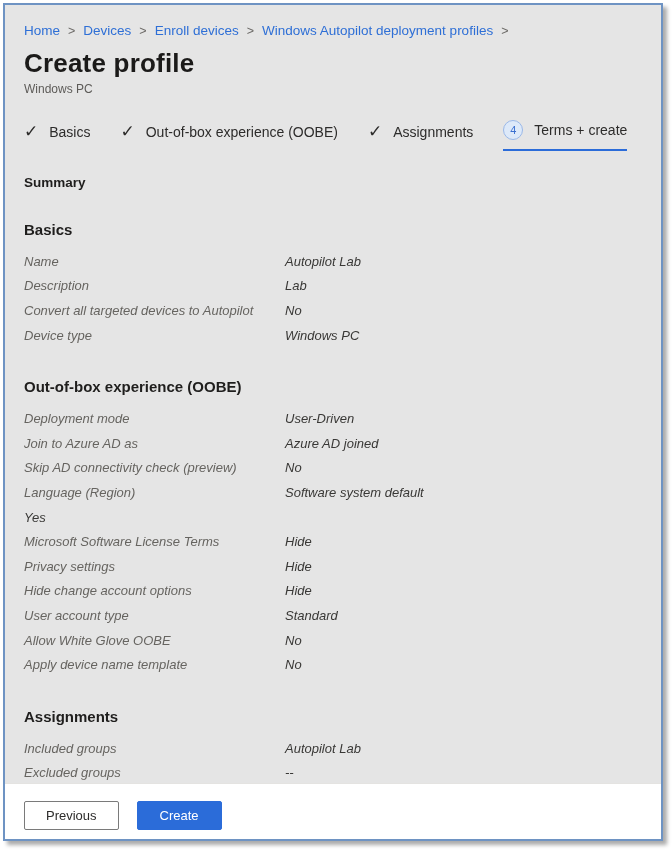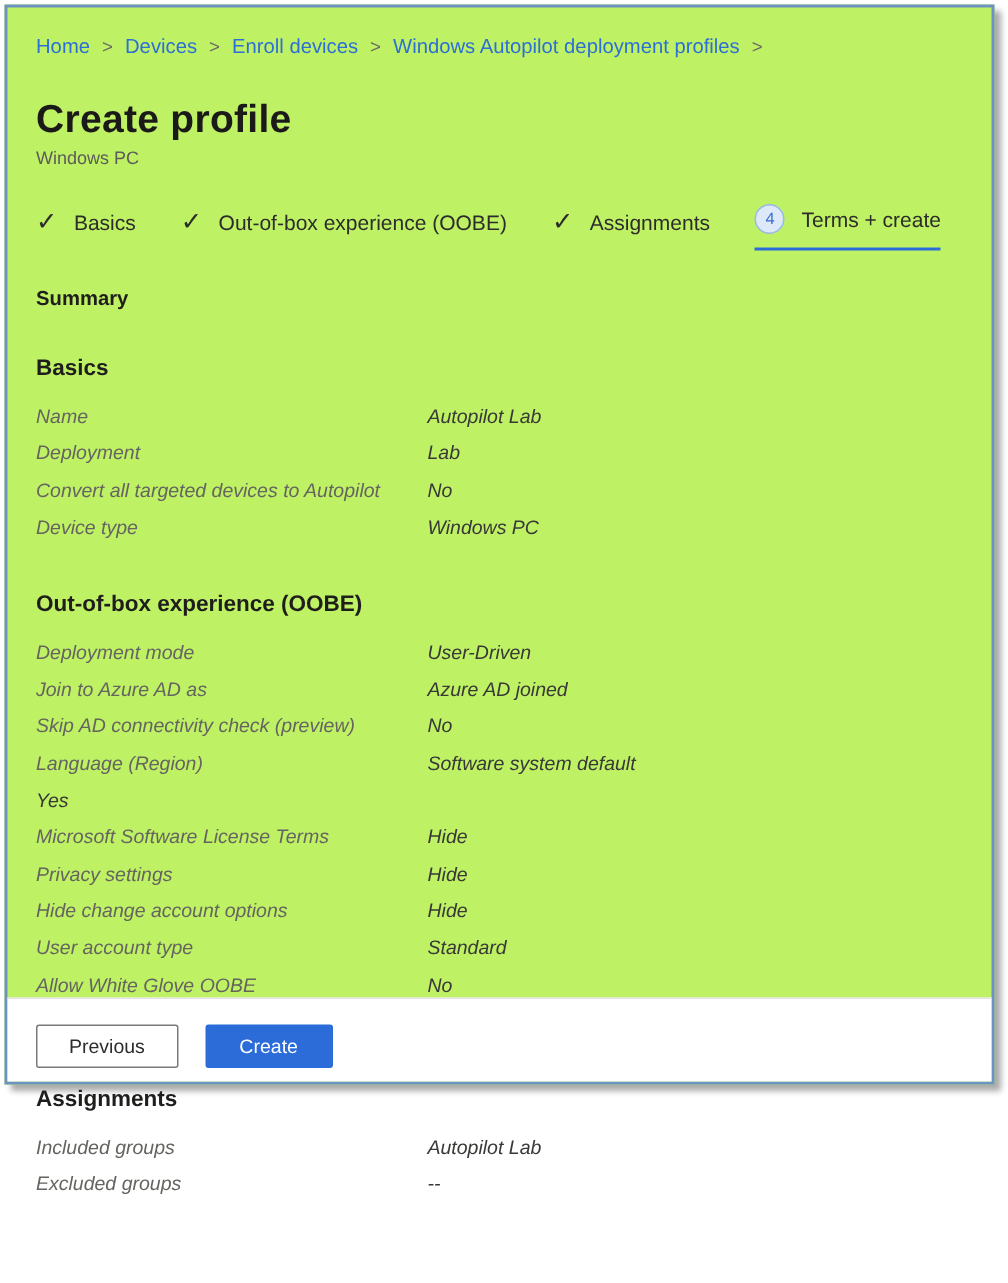--- a/index.html
+++ b/index.html
@@ -6,34 +6,34 @@
   html, body { margin: 0; padding: 0; background: #ffffff; }
   body {
     font-family: "Liberation Sans", sans-serif;
     width: 672px; height: 855px;
     color: #323130;
     overflow: hidden;
   }
   .frame {
     position: absolute;
     left: 3px; top: 3px;
-    width: 660px; height: 720px;
+    width: 660px; height: 838px;
     border: 2px solid #6e93c3;
-    background: #bef264;
+    background: #e5e5e5;
     box-shadow: 4px 4px 4px #ababab;
   }
   .content { padding: 18px 19px 0 19px; }
 
   
   .breadcrumb { font-size: 13.5px; display: flex; align-items: center; white-space: nowrap; }
   .crumb { color: #2e6fd6; cursor: pointer; }
   .crumb-sep { color: #6b6966; margin: 0 8px; font-size: 12.5px; }
 
   
-  .page-title { font-size: 26px; font-weight: 700; color: #1b1a19; margin-top: 26px; letter-spacing: 0.2px; }
+  .page-title { font-size: 26px; font-weight: 700; color: #1b1a19; margin-top: 10px; letter-spacing: 0.2px; }
   .page-subtitle { font-size: 12px; color: #5d5b58; margin-top: 3px; }
 
   
   .tabs { display: flex; align-items: flex-end; gap: 30px; margin-top: 24px; font-size: 14px; color: #2d2c2b; }
   .tab { display: flex; align-items: center; gap: 11px; padding-bottom: 9px; border-bottom: 2px solid transparent; cursor: pointer; }
   .tab.active { border-bottom-color: #2b6cd9; }
   .check-icon { color: #2d2c2b; font-size: 17px; line-height: 1; font-weight: 400; }
   .step-badge {
     width: 20px; height: 20px; border-radius: 50%;
     background: #dde9f9; border: 1px solid #9ab8e8; color: #3a6fd0;
@@ -96,21 +96,21 @@
 
     <div class="summary-heading">Summary</div>
 
     <div>
       <div class="section-heading">Basics</div>
       <div class="row">
         <span class="row-label">Name</span>
         <span class="row-value">Autopilot Lab</span>
       </div>
       <div class="row">
-        <span class="row-label">Deployment</span>
+        <span class="row-label">Description</span>
         <span class="row-value">Lab</span>
       </div>
       <div class="row">
         <span class="row-label">Convert all targeted devices to Autopilot</span>
         <span class="row-value">No</span>
       </div>
       <div class="row">
         <span class="row-label">Device type</span>
         <span class="row-value">Windows PC</span>
       </div>
@@ -151,20 +151,21 @@
       </div>
       <div class="row">
         <span class="row-label">User account type</span>
         <span class="row-value">Standard</span>
       </div>
       <div class="row">
         <span class="row-label">Allow White Glove OOBE</span>
         <span class="row-value">No</span>
       </div>
       <div class="row">
+        <span class="row-label">Apply device name template</span>
         <span class="row-value">No</span>
       </div>
     </div>
 
     <div>
       <div class="section-heading">Assignments</div>
       <div class="row">
         <span class="row-label">Included groups</span>
         <span class="row-value">Autopilot Lab</span>
       </div>

